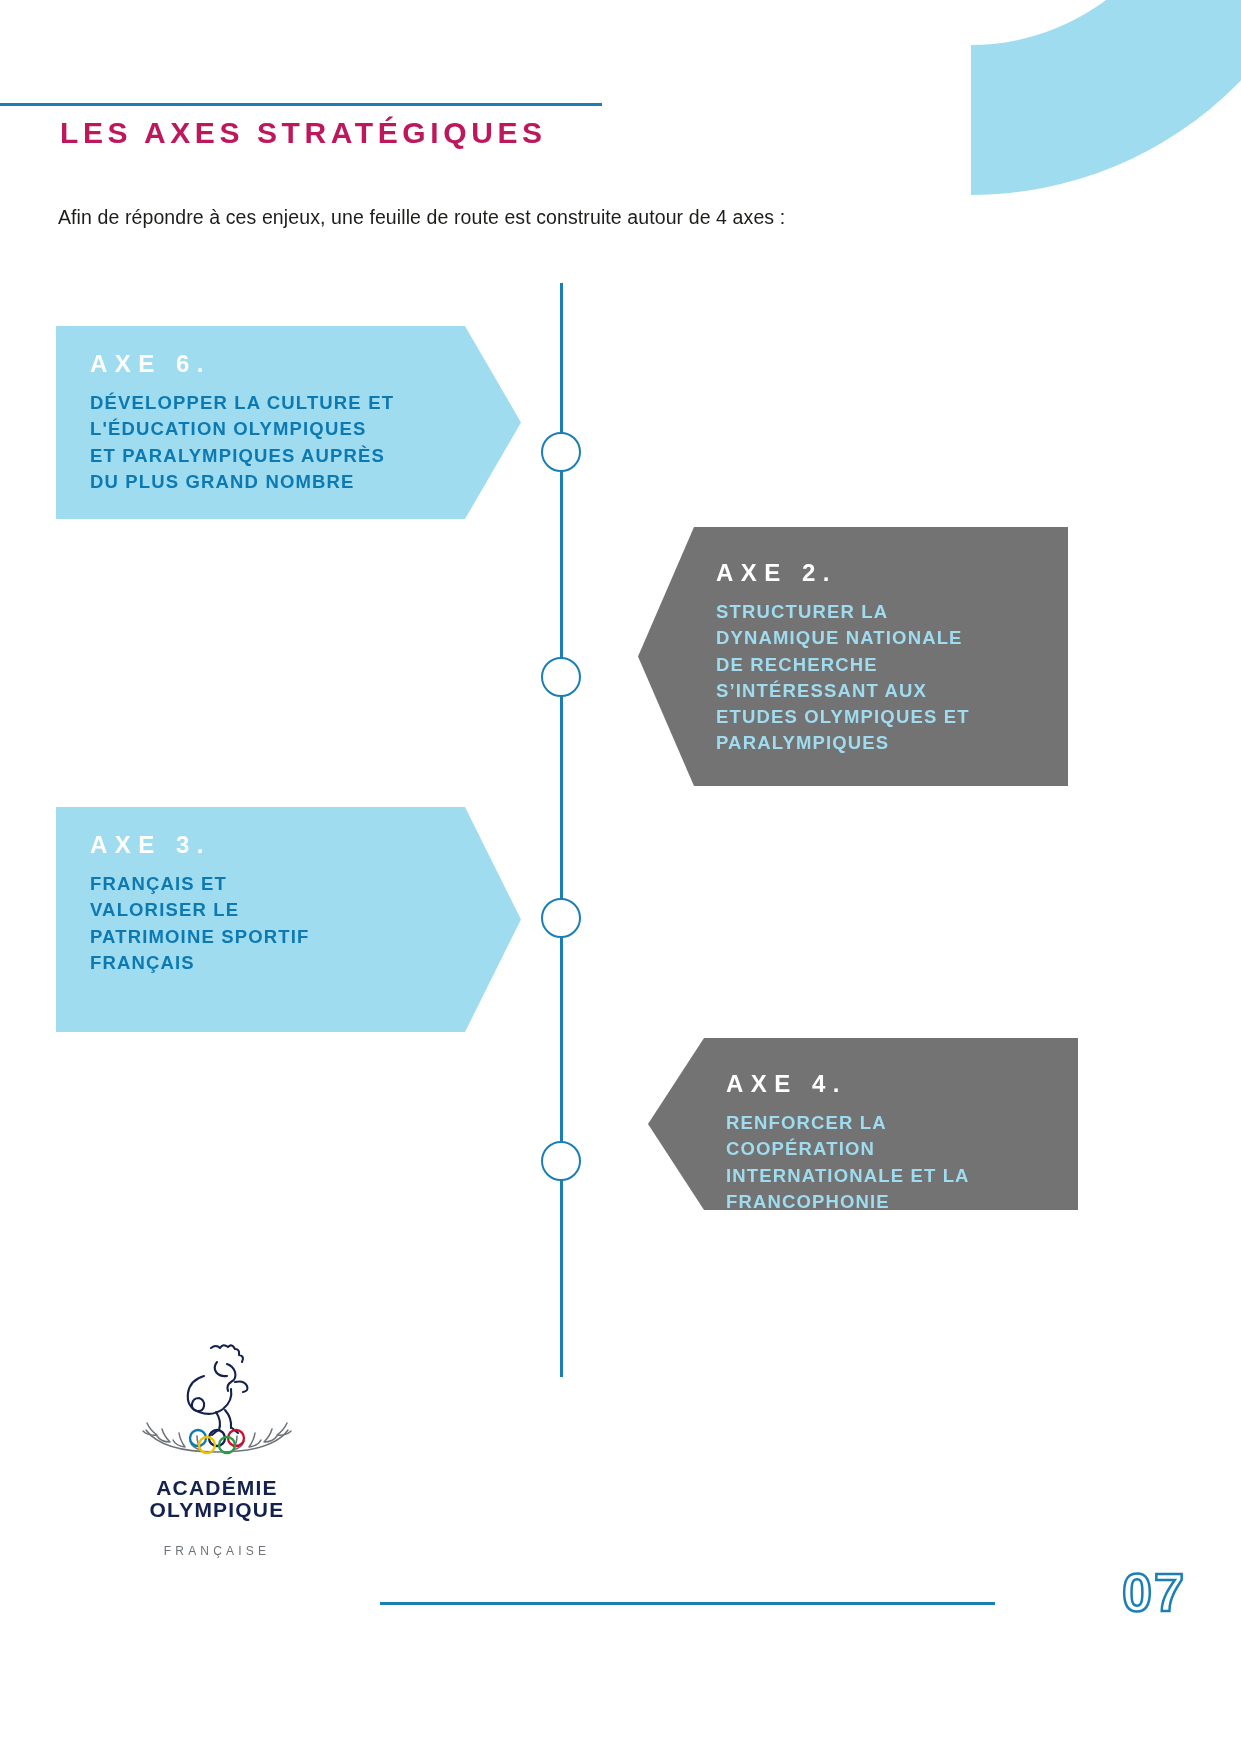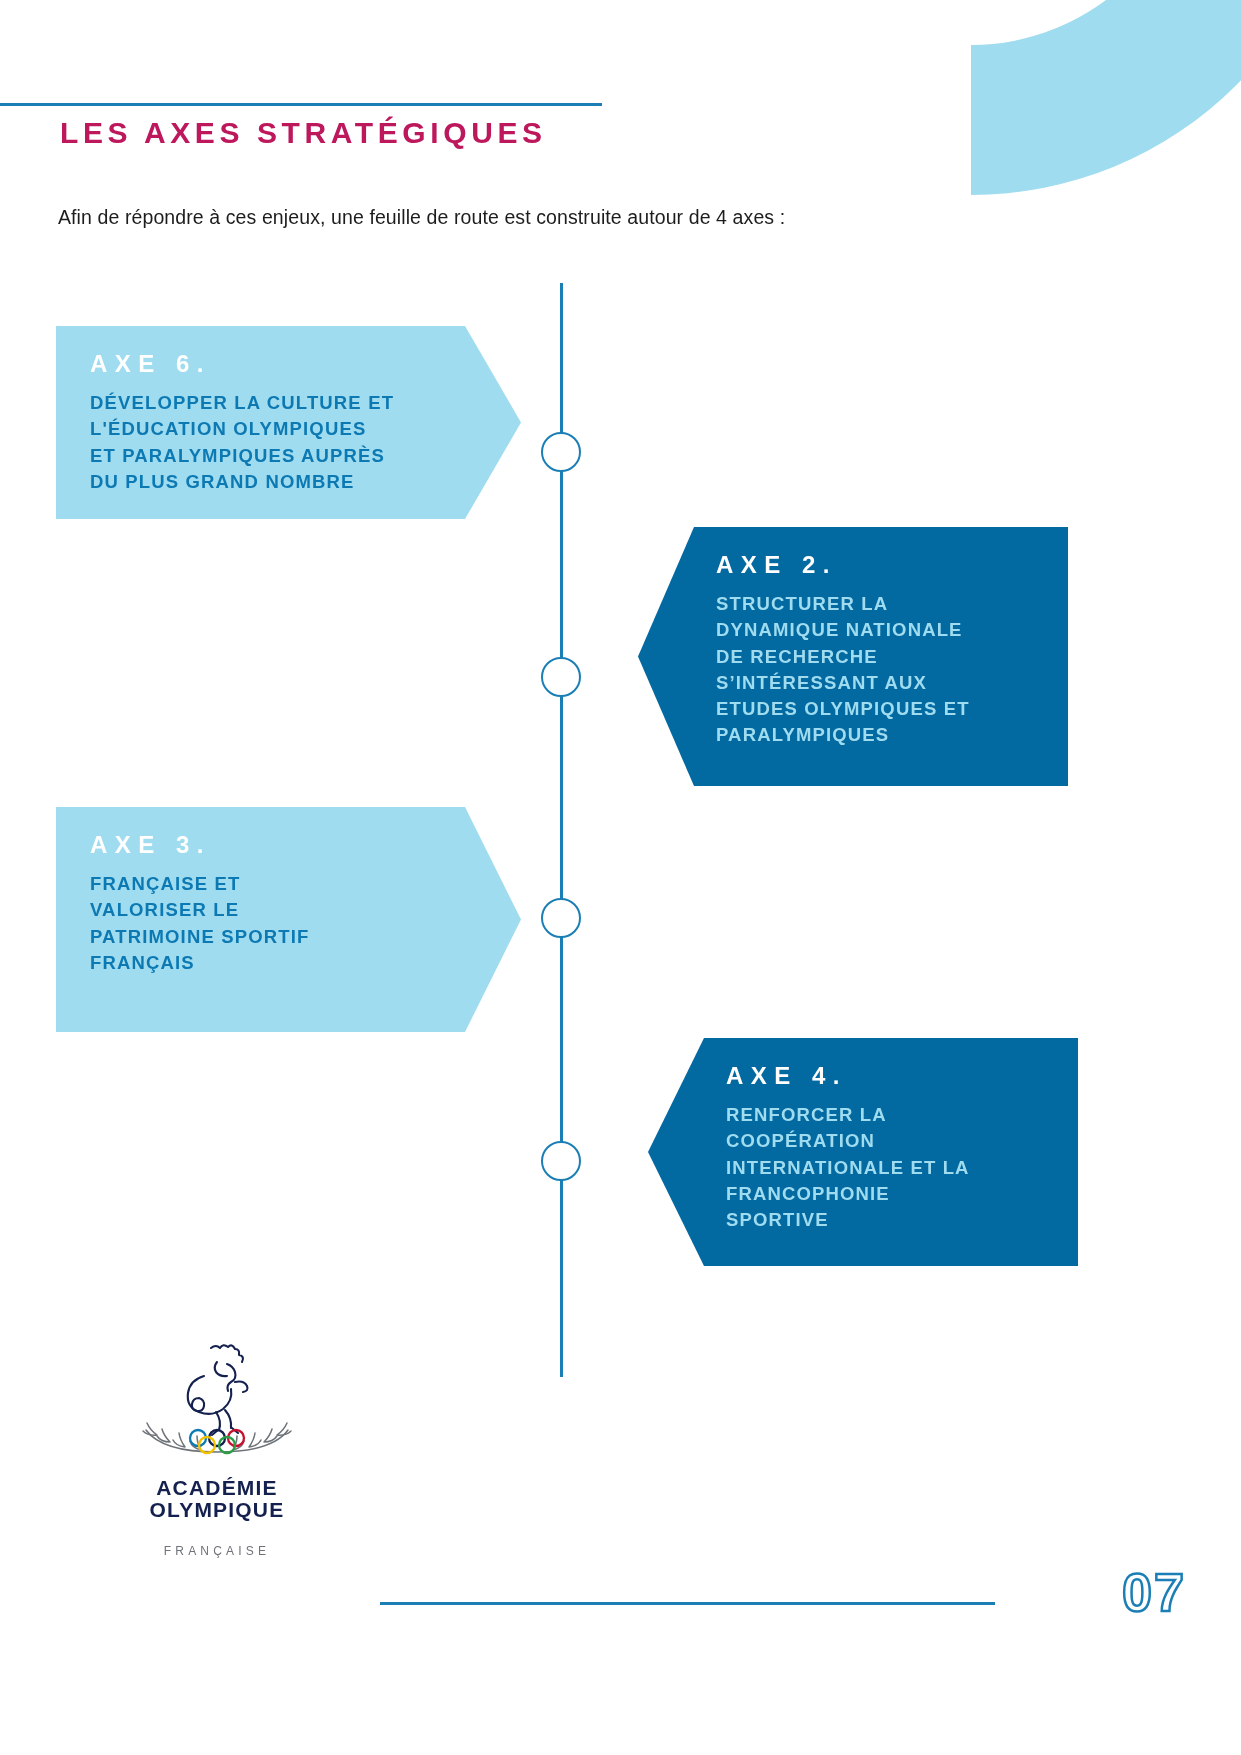--- a/index.html
+++ b/index.html
@@ -89,29 +89,29 @@
   }
   .axis-left {
     left: 56px;
     width: 465px;
     padding: 26px 0 26px 18px;
     background: #9fdcef;
     clip-path: polygon(0 0, calc(100% - 56px) 0, 100% 50%, calc(100% - 56px) 100%, 0 100%);
   }
   .axis-right {
     width: 430px;
-    padding: 26px 40px 26px 0;
-    background: #0369a1;
+    padding: 34px 40px 26px 0;
+    background: #737373;
     clip-path: polygon(56px 0, 100% 0, 100% 100%, 56px 100%, 0 50%);
   }
 
   .axis-1 { top: 326px; height: 193px; }
   .axis-2 { left: 638px; top: 527px; height: 259px; }
   .axis-3 { top: 807px; height: 225px; }
-  .axis-4 { left: 648px; top: 1038px; height: 228px; }
+  .axis-4 { left: 648px; top: 1038px; height: 172px; }
 
   .axis-kicker {
     font-size: 24px;
     font-weight: 700;
     letter-spacing: 7.5px;
     color: #ffffff;
     margin: 0 0 14px 0;
     line-height: 1;
   }
   .axis-left .axis-kicker { padding-left: 16px; }
@@ -218,21 +218,21 @@
       <span>DE RECHERCHE</span>
       <span>S’INTÉRESSANT AUX</span>
       <span>ETUDES OLYMPIQUES ET</span>
       <span>PARALYMPIQUES</span>
     </p>
   </div>
 
   <div class="axis axis-left axis-3">
     <p class="axis-kicker">AXE 3.</p>
     <p class="axis-body">
-      <span>FRANÇAISE ET</span>
+      <span>FRANÇAIS ET</span>
       <span>VALORISER LE</span>
       <span>PATRIMOINE SPORTIF</span>
       <span>FRANÇAIS</span>
     </p>
   </div>
 
   <div class="axis axis-right axis-4">
     <p class="axis-kicker">AXE 4.</p>
     <p class="axis-body">
       <span>RENFORCER LA</span>

